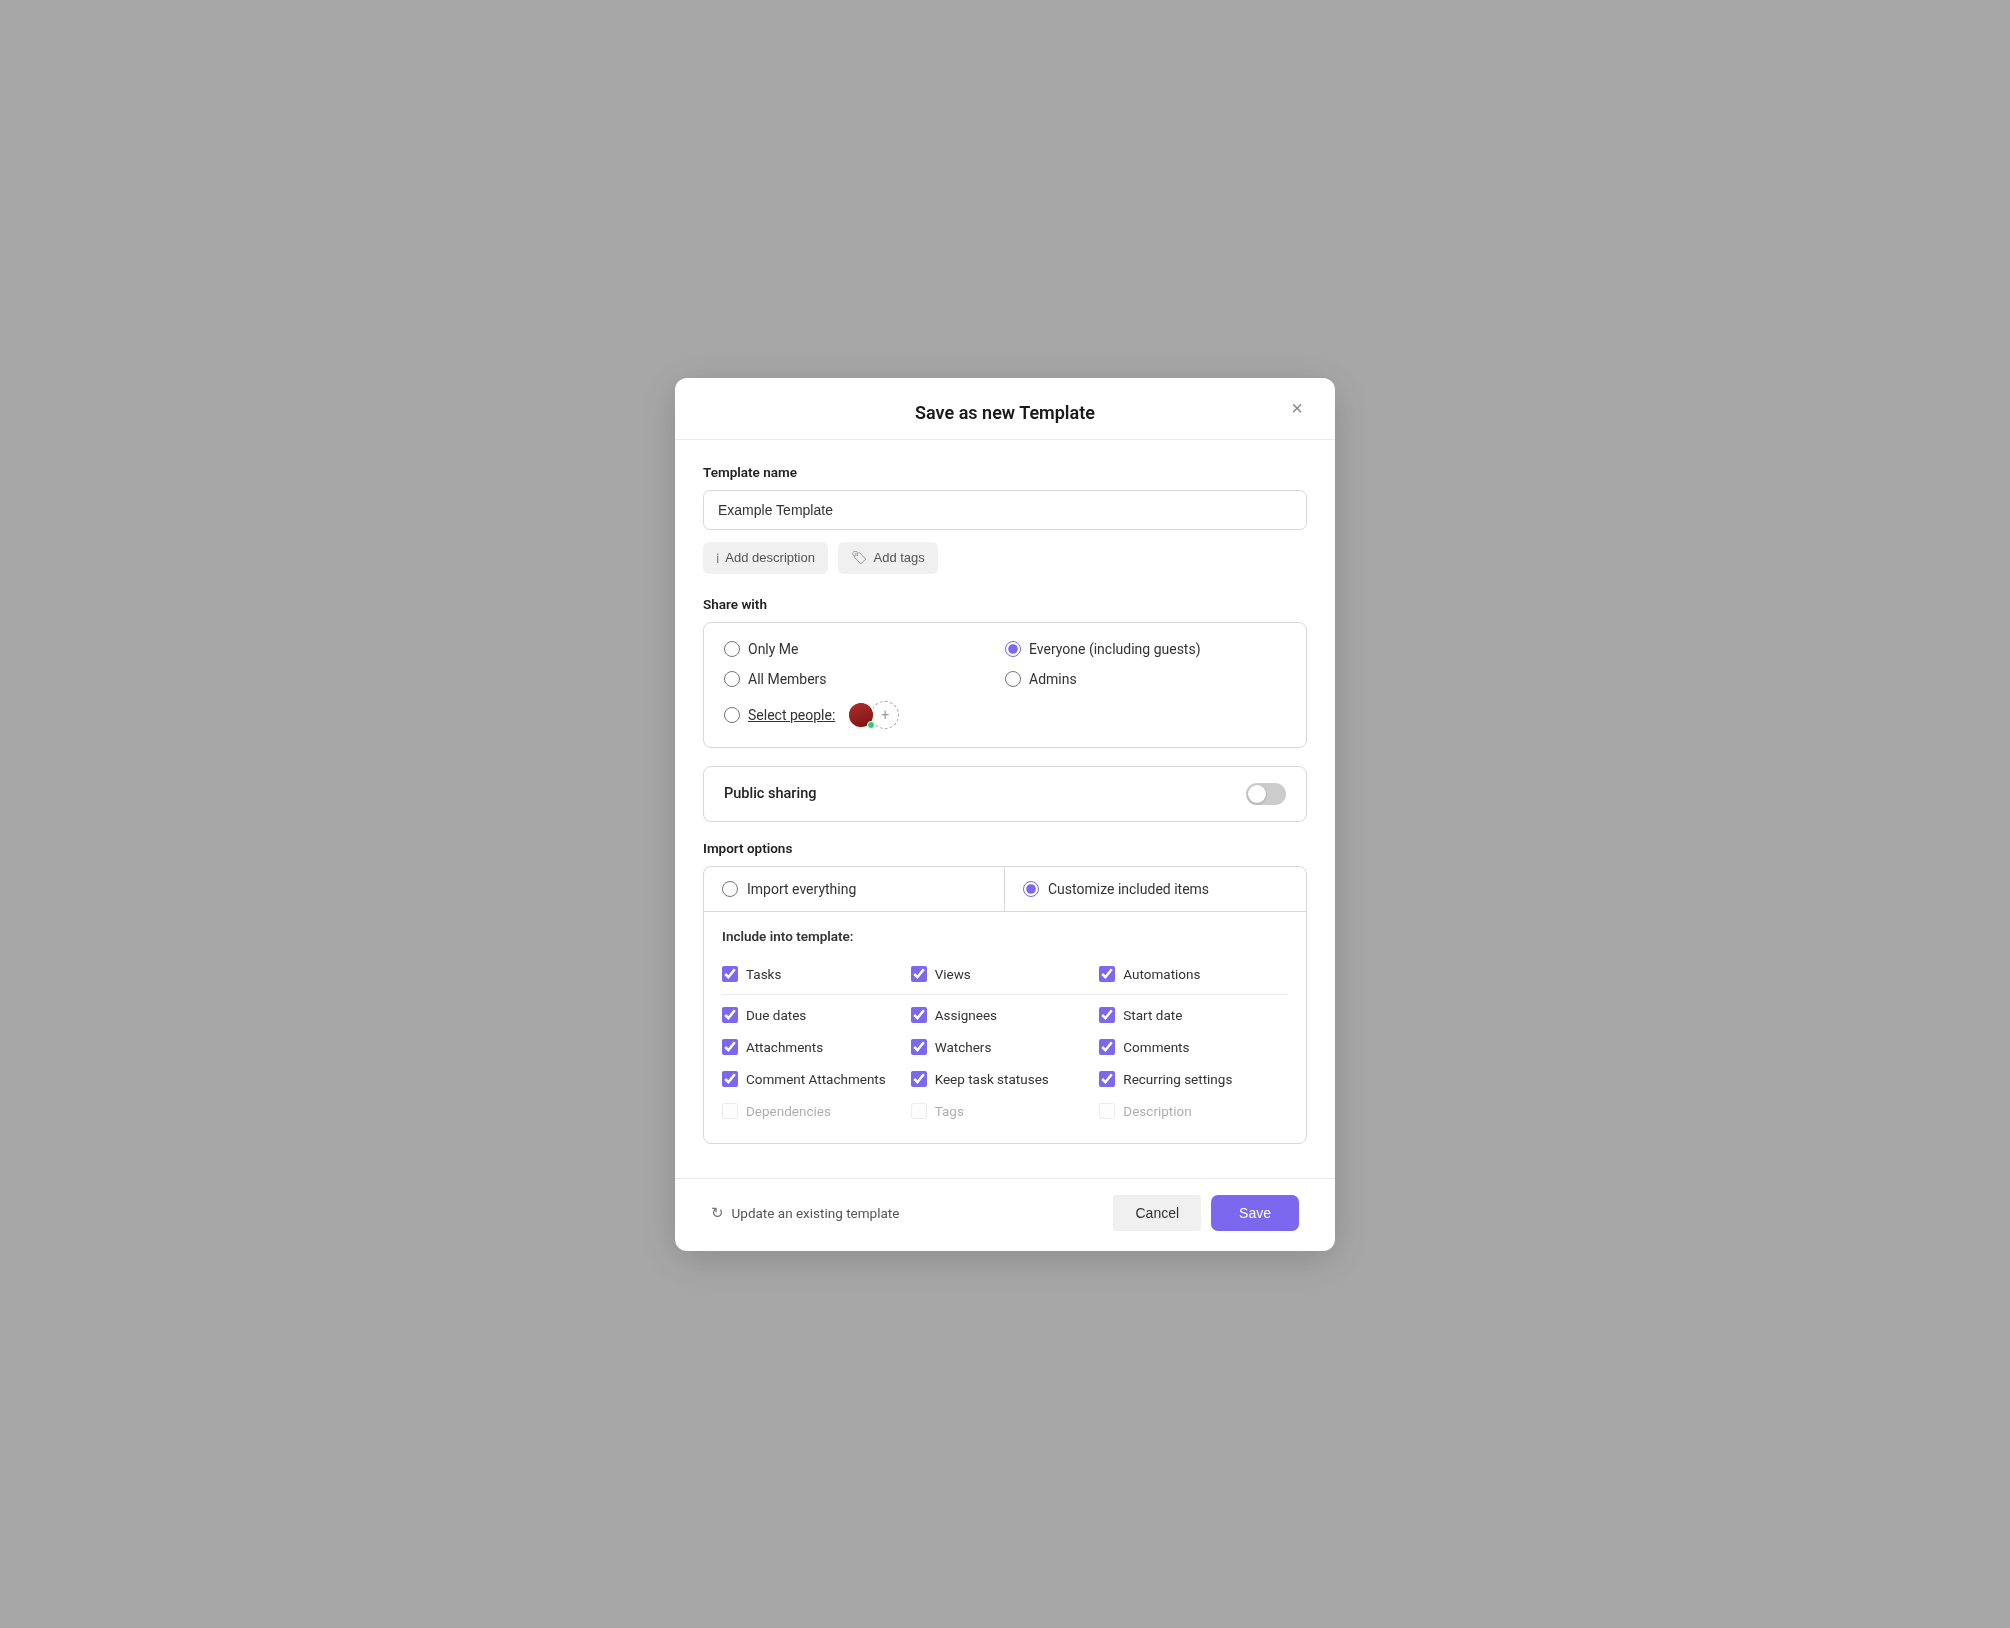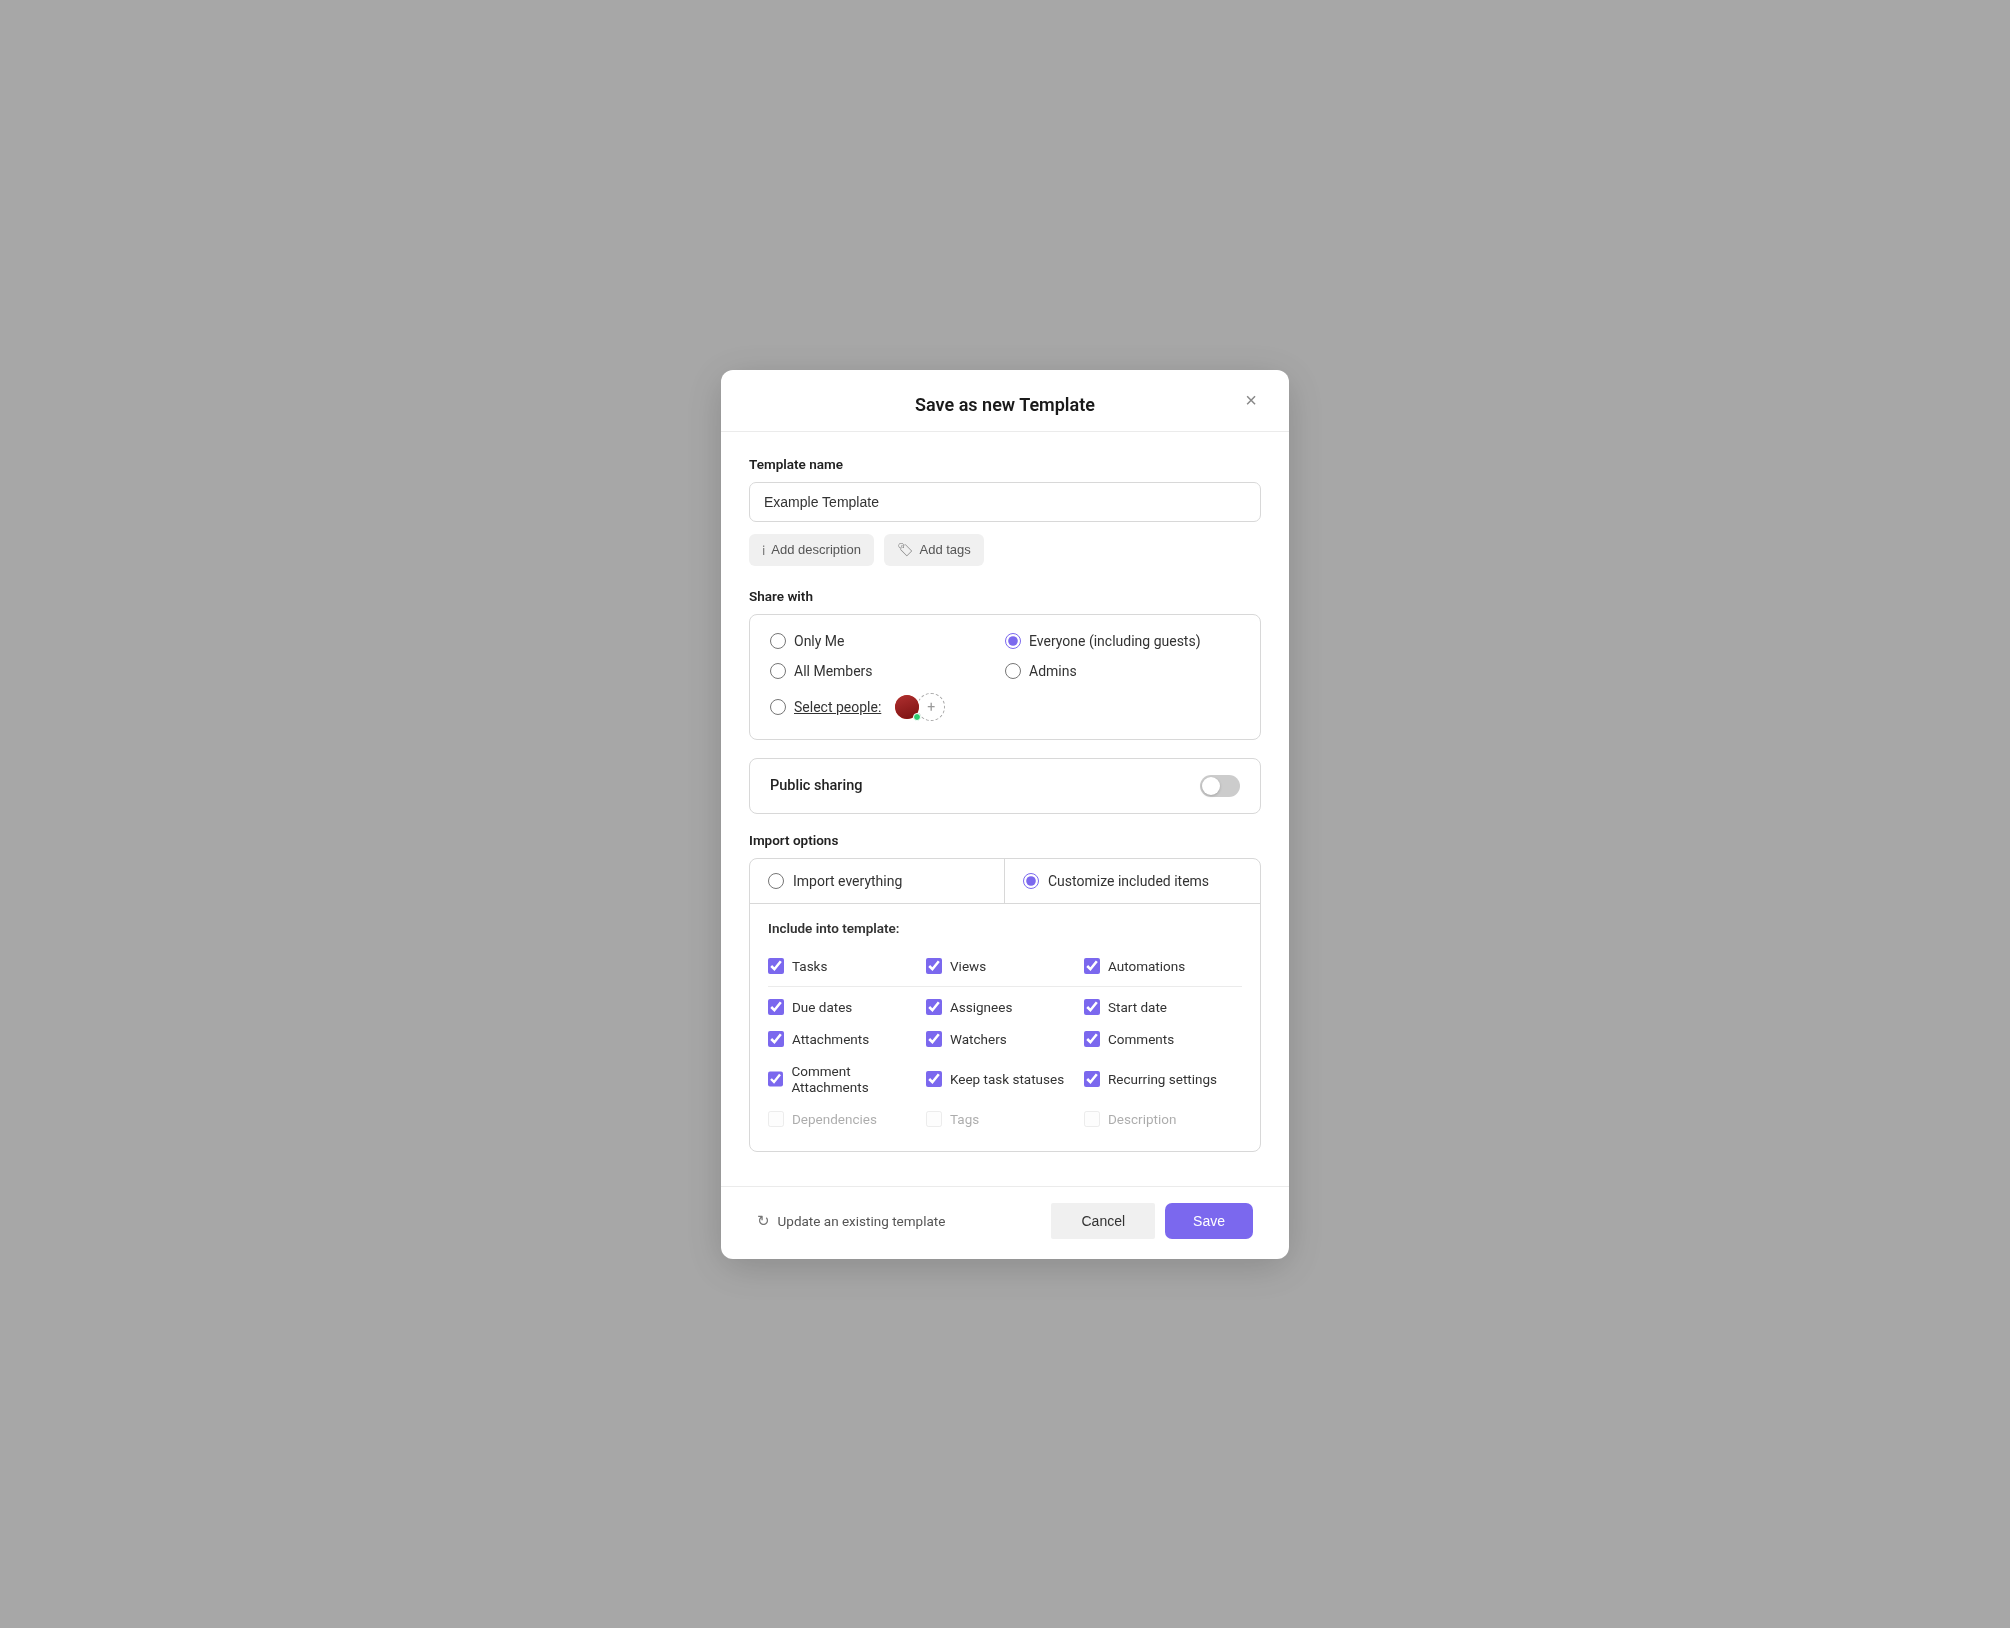--- a/index.html
+++ b/index.html
@@ -16,21 +16,21 @@
       background: rgba(0,0,0,0.3);
       position: fixed;
       inset: 0;
       display: flex;
       justify-content: center;
       align-items: center;
     }
     .modal {
       background: #fff;
       border-radius: 12px;
-      width: 568px;
+      width: 660px;
       max-height: 90vh;
       overflow-y: auto;
       position: relative;
       box-shadow: 0 8px 40px rgba(0,0,0,0.18);
       padding: 0 0 0 0;
     }
     .modal-header {
       display: flex;
       justify-content: center;
       align-items: center;
@@ -290,21 +290,21 @@
       color: #777;
     }
     .footer-buttons {
       display: flex;
       gap: 10px;
     }
     .cancel-btn {
       background: #f0f0f0;
       border: none;
       border-radius: 2px;
-      padding: 10px 30px;
+      padding: 10px 22px;
       font-size: 14px;
       color: #333;
       cursor: pointer;
       font-weight: 500;
     }
     .save-btn {
       background: #7b68ee;
       border: none;
       border-radius: 7px;
       padding: 10px 28px;

